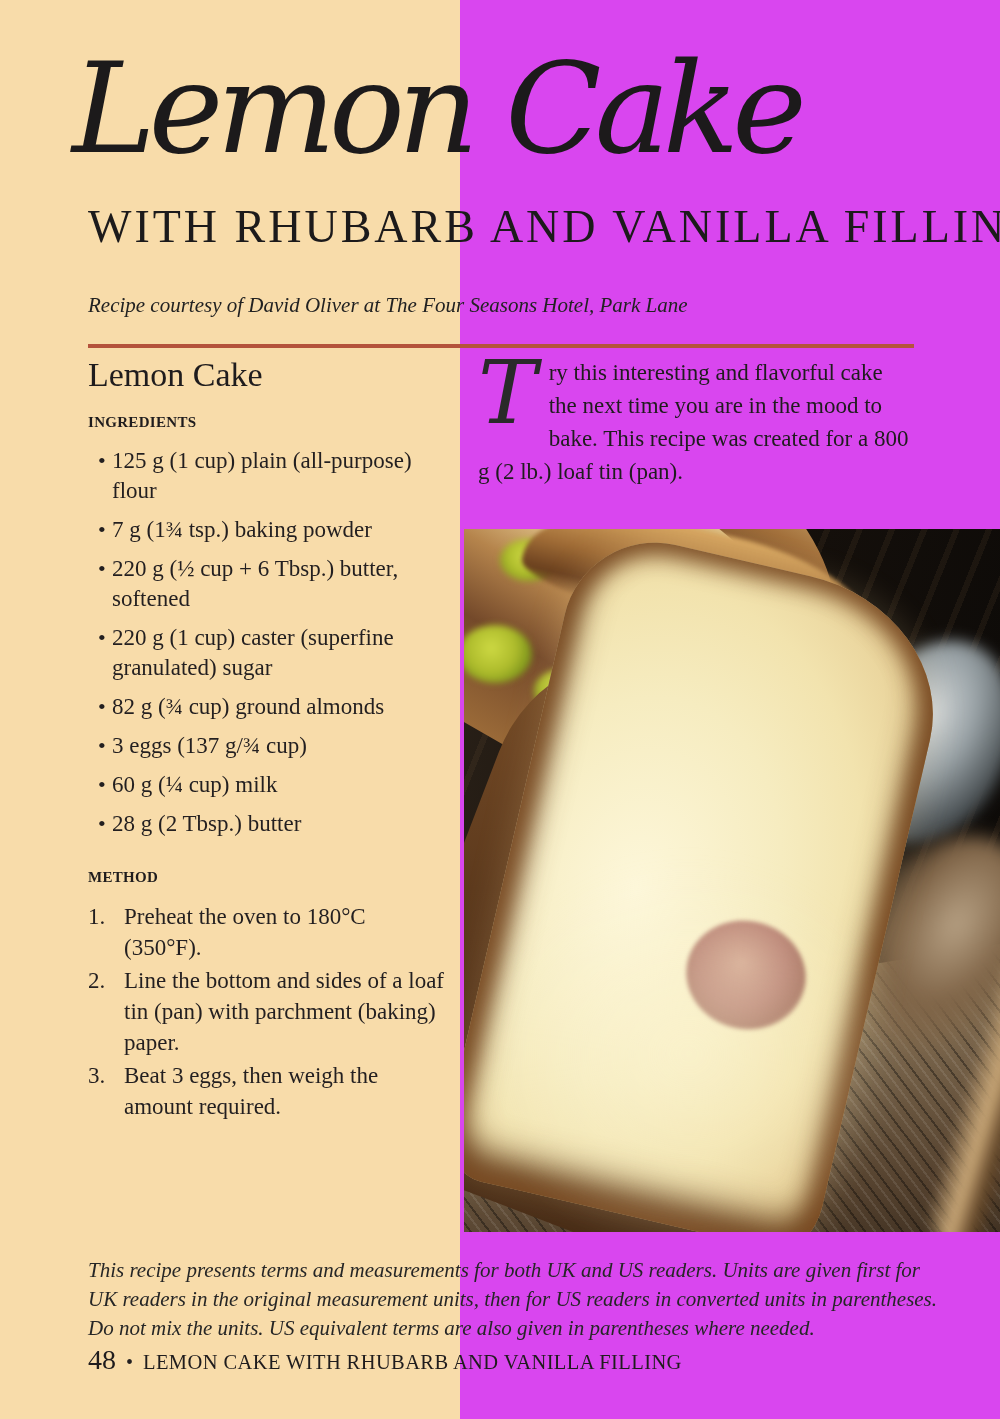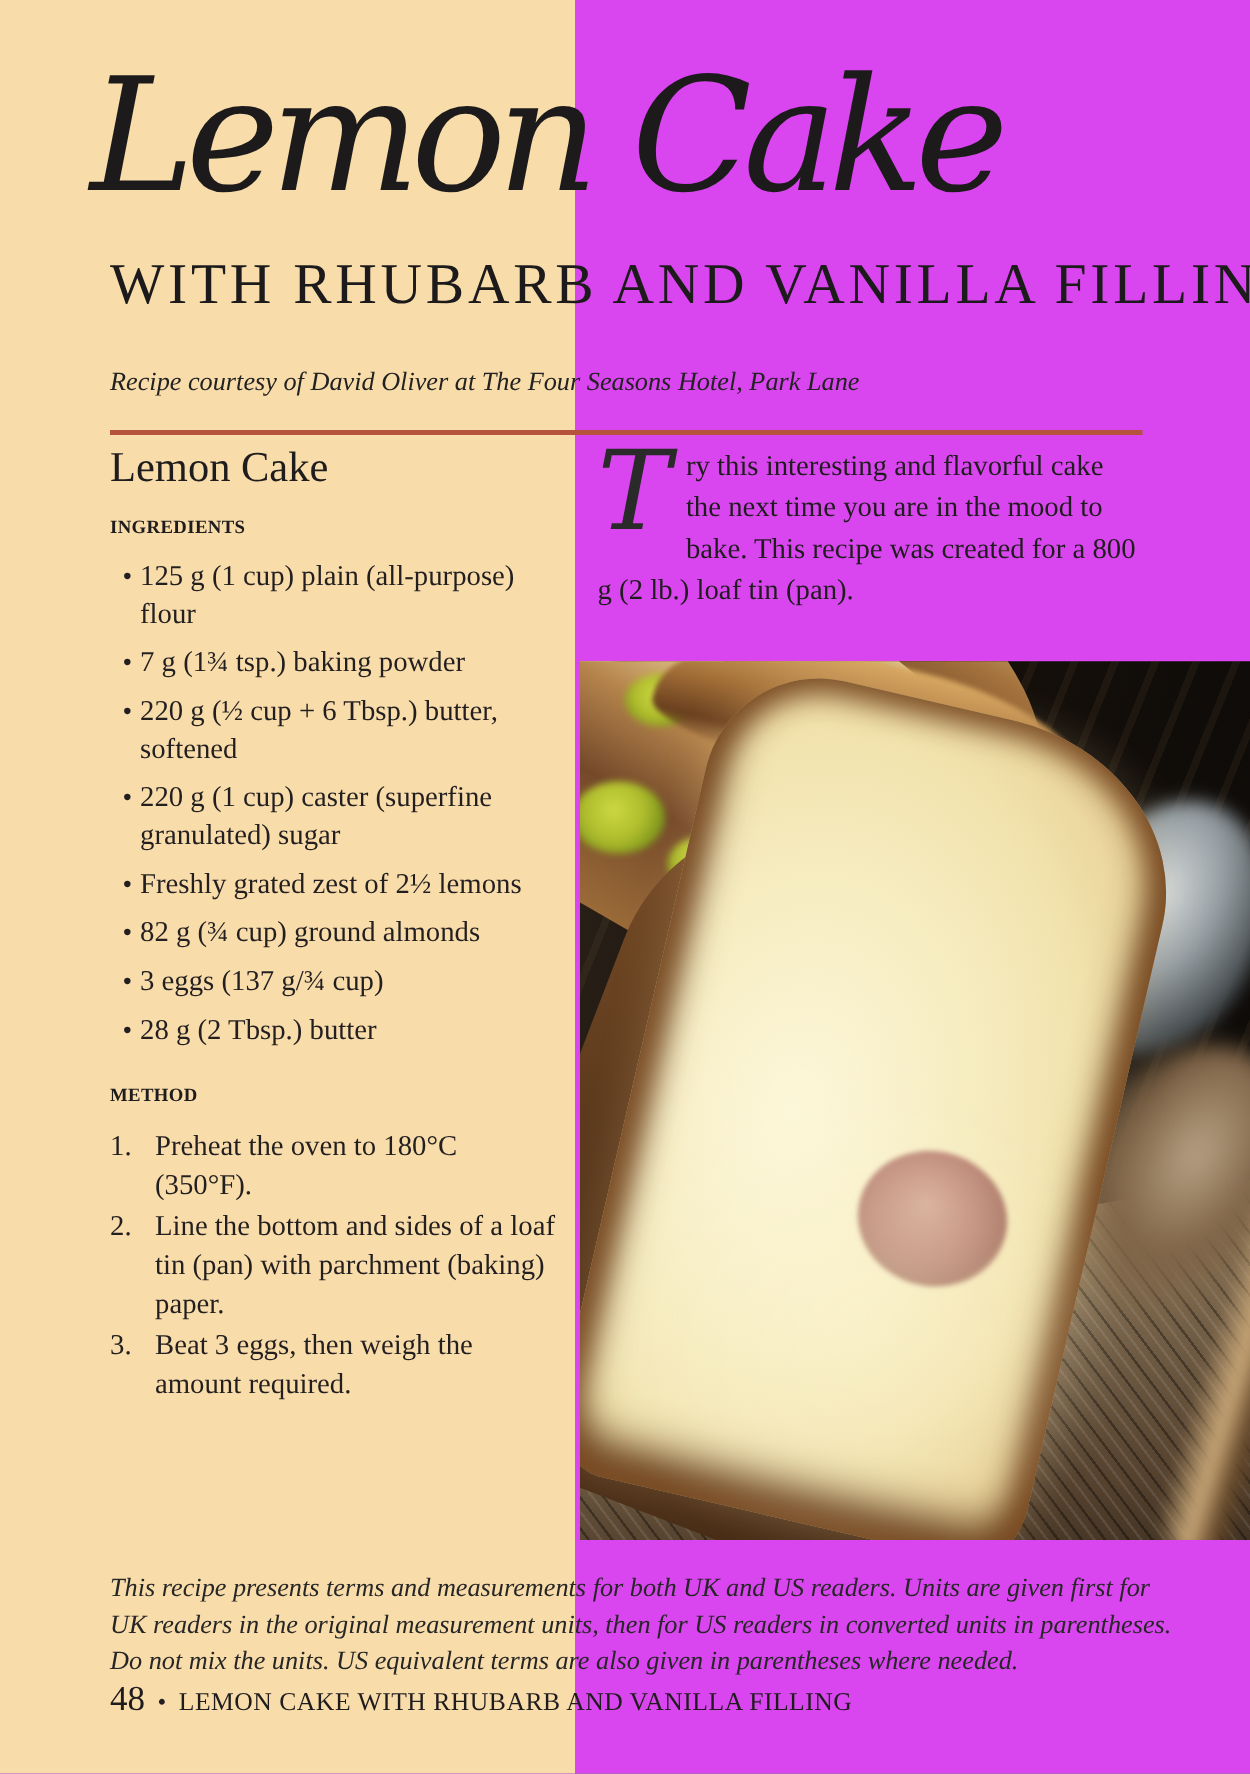--- a/index.html
+++ b/index.html
@@ -121,23 +121,23 @@
   <div class="divider"></div>
 
   <div class="left-col">
     <h3 class="section-title">Lemon Cake</h3>
     <h4 class="subhead">INGREDIENTS</h4>
     <ul class="ingredients">
       <li>125 g (1 cup) plain (all-purpose) flour</li>
       <li>7 g (1¾ tsp.) baking powder</li>
       <li>220 g (½ cup + 6 Tbsp.) butter, softened</li>
       <li>220 g (1 cup) caster (superfine granulated) sugar</li>
-      <li>Freshly grated zest of 2½ lemons</li>
       <li>82 g (¾ cup) ground almonds</li>
       <li>3 eggs (137 g/¾ cup)</li>
+      <li>60 g (¼ cup) milk</li>
       <li>28 g (2 Tbsp.) butter</li>
     </ul>
     <h4 class="subhead">METHOD</h4>
     <ol class="method">
       <li>Preheat the oven to 180°C (350°F).</li>
       <li>Line the bottom and sides of a loaf tin (pan) with parchment (baking) paper.</li>
       <li>Beat 3 eggs, then weigh the amount required.</li>
     </ol>
   </div>
 

